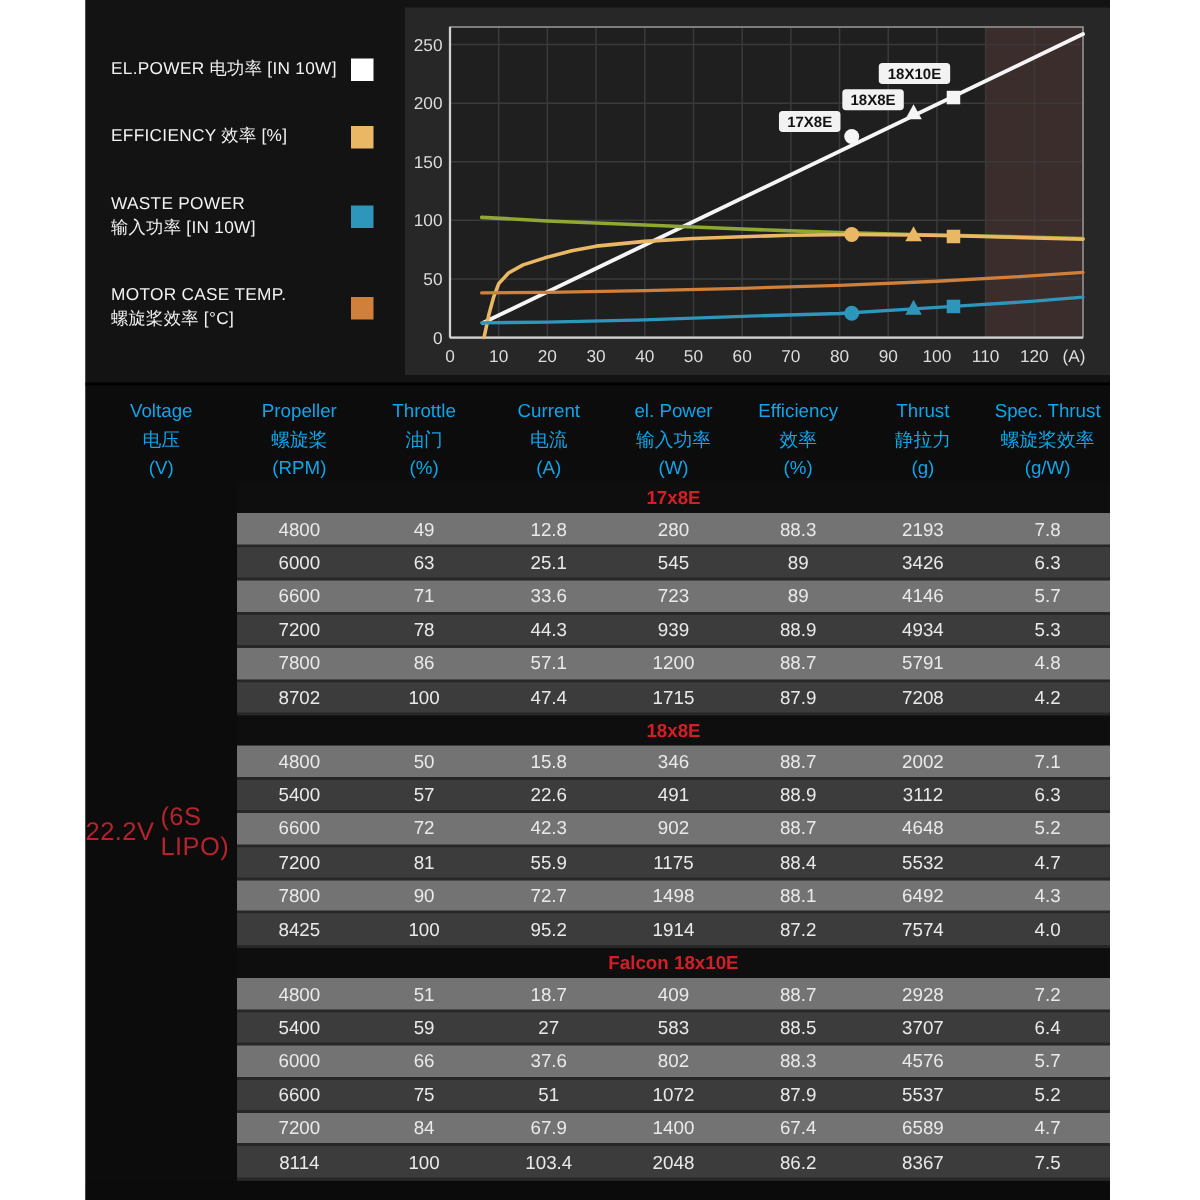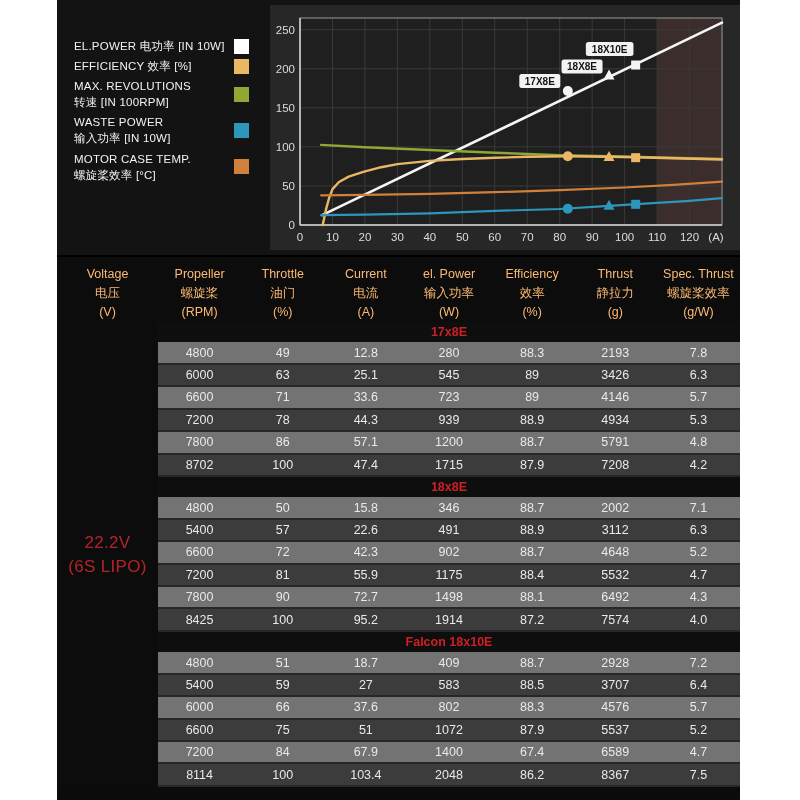--- a/index.html
+++ b/index.html
@@ -9,43 +9,43 @@
     font-family:"Liberation Sans","DejaVu Sans",sans-serif;
     overflow:hidden;
   }
   .page { position:relative; width:800px; height:800px; background:#ffffff; overflow:hidden; }
   .content { position:absolute; left:57px; top:0; width:683px; height:800px; background:#131313; }
 
   
   .top { position:relative; height:255px; background:#131313; }
   .legend {
     position:absolute; left:0; top:0; width:213px; height:255px;
-    padding:38px 0 0 17px; display:flex; flex-direction:column; gap:4px;
+    padding:38px 0 0 17px; display:flex; flex-direction:column; gap:29px;
   }
   .lg-item { display:flex; align-items:center; }
   .lg-text { flex:1; color:#f2f2f2; font-size:11.5px; line-height:1.4; letter-spacing:.2px; }
   .lg-swatch { width:15px; height:15px; margin-right:21px; flex:none; }
 
   .chart-panel { position:absolute; left:213px; top:5px; width:470px; height:245px; background:#272727; }
   .chart-panel svg { display:block; width:470px; height:245px; }
   .tick { fill:#dcdcdc; font-size:11.5px; }
   .pill-text { fill:#141414; font-size:10px; font-weight:bold; }
 
   
   .thead {
     position:relative; height:67px; background:#0c0c0c; display:flex;
     border-top:2px solid #000; padding-top:8px;
   }
-  .th { flex:1; color:#fdba74; font-size:12.5px; text-align:center; line-height:1.5; }
+  .th { flex:1; color:#0ea5e9; font-size:12.5px; text-align:center; line-height:1.5; }
   .th-voltage { flex:none; width:101px; }
 
   .tarea { position:relative; height:465px; display:flex; }
   .vcol {
     flex:none; width:101px; background:#0c0c0c; color:#b5242b;
-    display:flex; flex-direction:column; align-items:center; justify-content:center;
+    display:flex; flex-direction:row; align-items:center; justify-content:center;
     font-size:17px; gap:4px; letter-spacing:.3px;
   }
   .tbody { flex:1; display:flex; flex-direction:column; background:#0c0c0c; }
   .sec-title {
     flex:1; display:flex; align-items:center; justify-content:center;
     color:#ce2026; font-weight:bold; font-size:12.5px; background:#0e0e0e;
   }
   .trow { flex:1; display:flex; border-bottom:2px solid #272727; }
   .trow.light { background:#737373; }
   .trow.dark { background:#3c3c3c; }
@@ -65,27 +65,20 @@
             <div class="lg-text">
               <div>EL.POWER 电功率 [IN 10W]</div>
             </div>
             <span class="lg-swatch" style="background: rgb(255, 255, 255);"></span>
           </div>
           <div class="lg-item">
             <div class="lg-text">
               <div>EFFICIENCY 效率 [%]</div>
             </div>
             <span class="lg-swatch" style="background: rgb(234, 183, 100);"></span>
-          </div>
-          <div class="lg-item">
-            <div class="lg-text">
-              <div>MAX. REVOLUTIONS</div>
-              <div>转速 [IN 100RPM]</div>
-            </div>
-            <span class="lg-swatch" style="background: rgb(143, 167, 51);"></span>
           </div>
           <div class="lg-item">
             <div class="lg-text">
               <div>WASTE POWER</div>
               <div>输入功率 [IN 10W]</div>
             </div>
             <span class="lg-swatch" style="background: rgb(47, 150, 187);"></span>
           </div>
           <div class="lg-item">
             <div class="lg-text">

